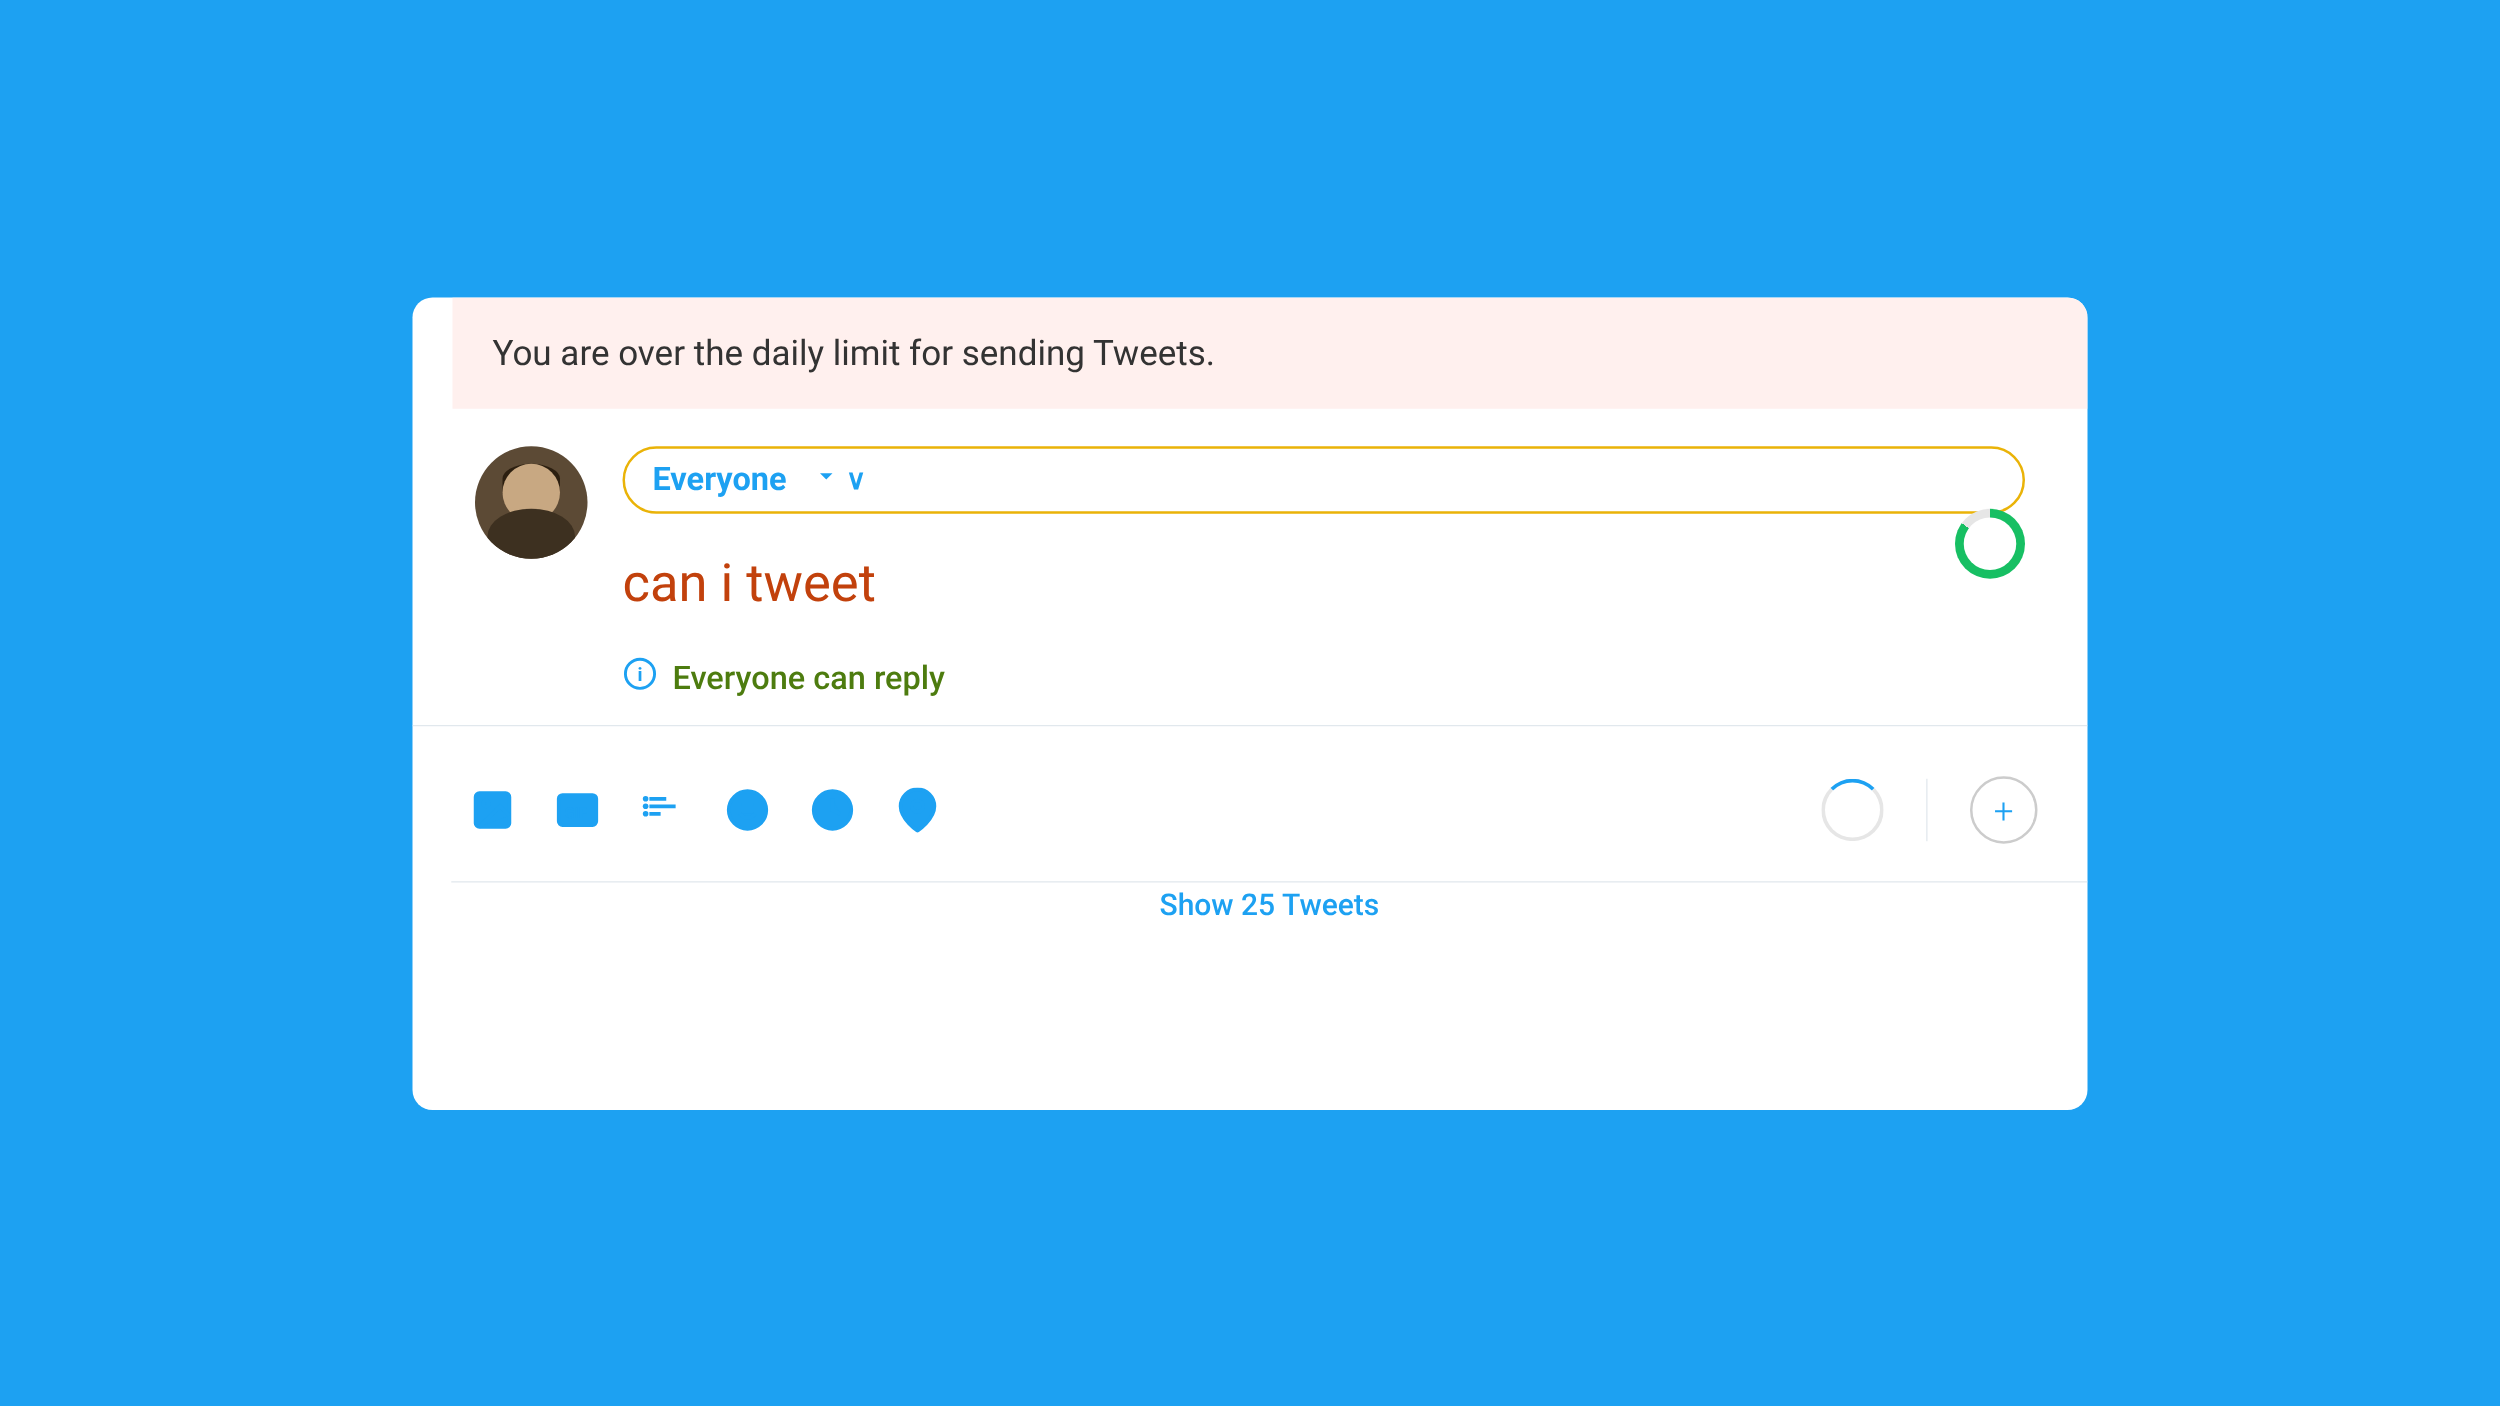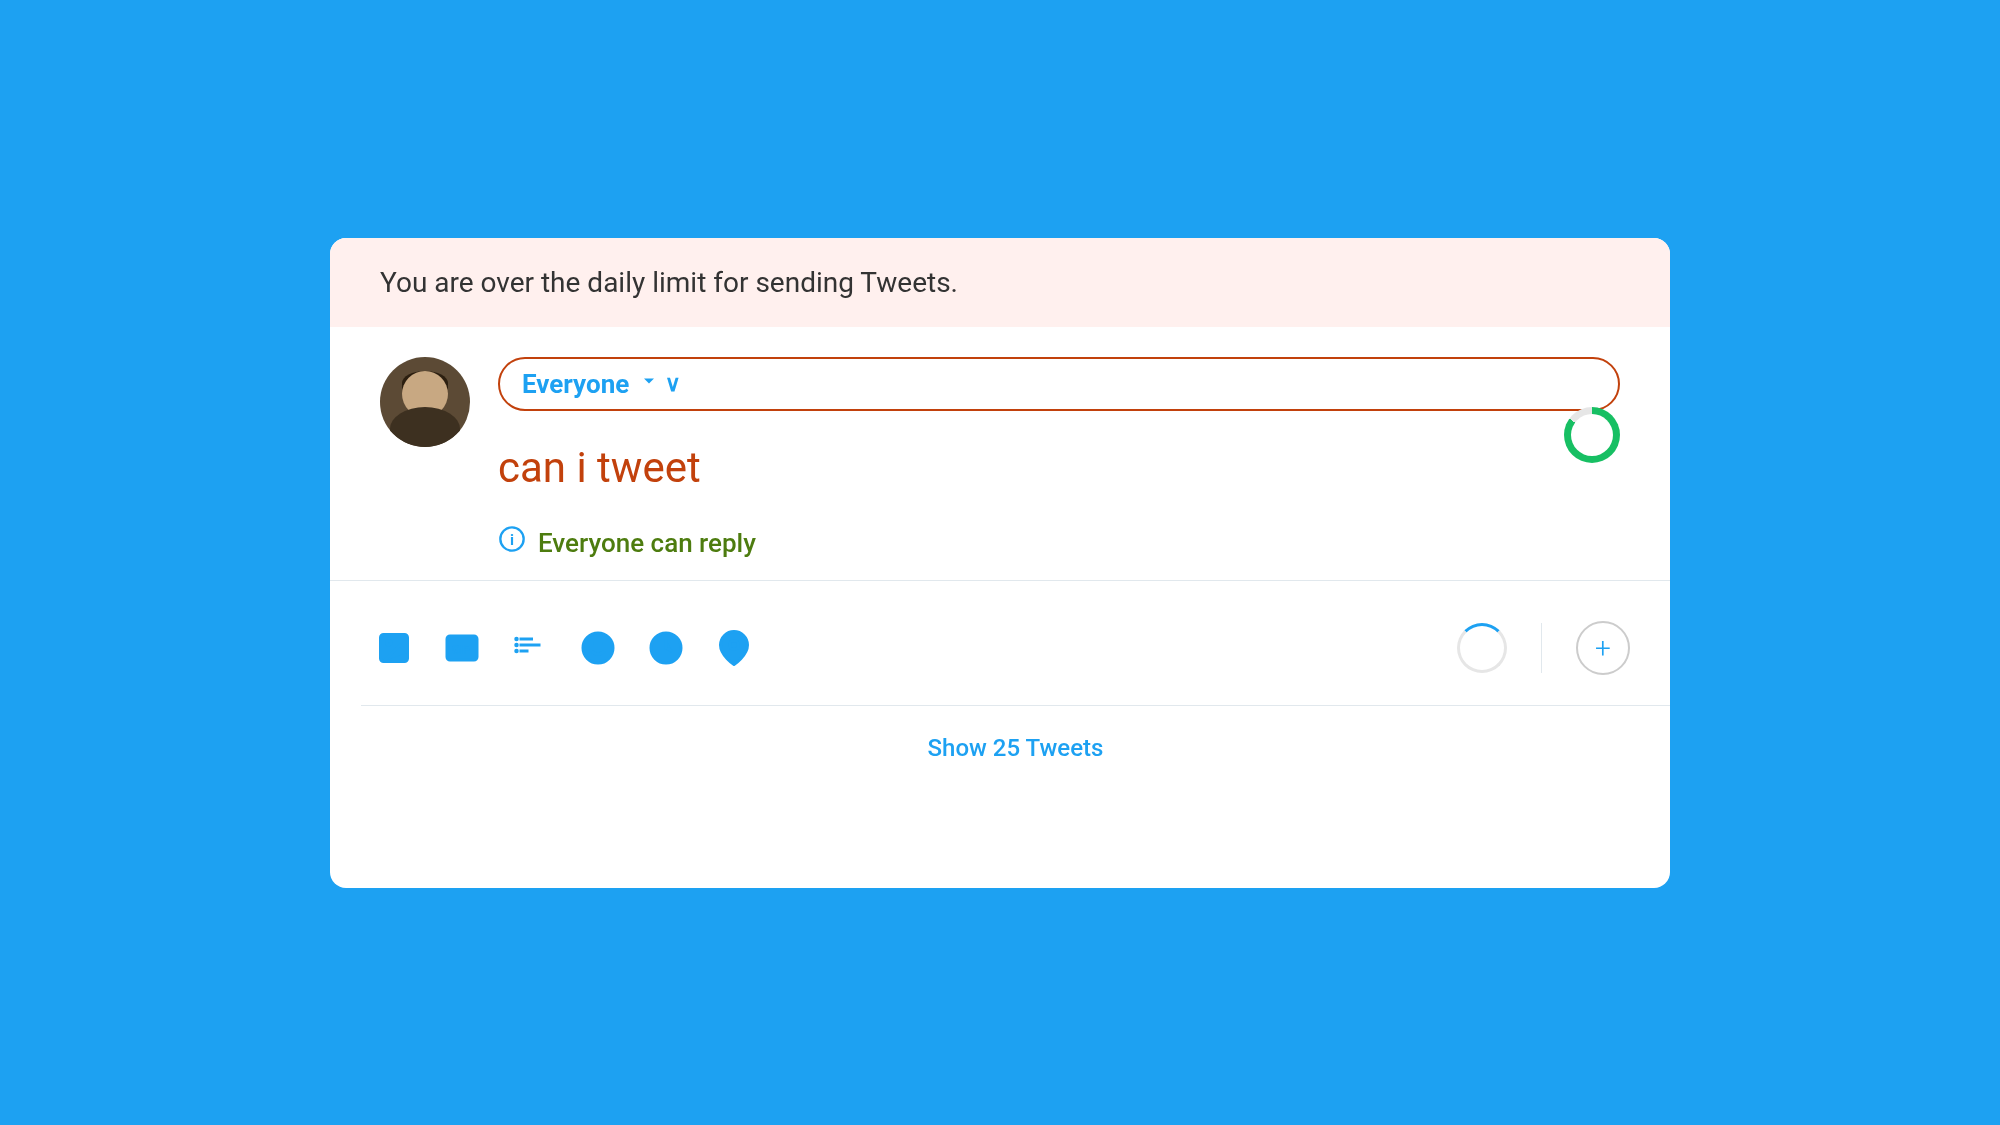--- a/index.html
+++ b/index.html
@@ -22,46 +22,47 @@
       background: #ffffff;
       border-radius: 16px;
       width: 1340px;
       min-height: 650px;
       overflow: hidden;
       position: relative;
     }
 
     .error-banner {
       background-color: #FFF0EE;
-      padding: 28px 50px;
+      padding: 28px 32px;
       font-size: 28px;
       color: #333;
       font-weight: 400;
+      margin-left: 32px;
     }
 
     .compose-area {
       padding: 30px 50px 0 50px;
       display: flex;
       align-items: flex-start;
       gap: 28px;
     }
 
     .compose-right {
       flex: 1;
       display: flex;
       flex-direction: column;
       gap: 20px;
       position: relative;
     }
 
     .audience-selector {
       display: inline-flex;
       align-items: center;
-      gap: 10px;
-      border: 2px solid #c2410c;
+      gap: 22px;
+      border: 2px solid #eab308;
       border-radius: 50px;
       padding: 10px 22px;
       cursor: pointer;
       background: white;
     }
 
     .audience-label {
       color: #1DA1F2;
       font-size: 26px;
       font-weight: 700;
@@ -207,21 +208,21 @@
       color: white;
       border: none;
       border-radius: 50px;
       padding: 18px 42px;
       font-size: 28px;
       font-weight: 800;
       cursor: pointer;
     }
 
     .bottom-section {
-      padding: 28px 50px;
+      padding: 4px 50px;
       border-top: 1px solid #E1E8ED;
       display: flex;
       justify-content: center;
       margin-left: 31px;
     }
 
     .show-more-text {
       color: #1DA1F2;
       font-size: 24px;
       font-weight: 500;

